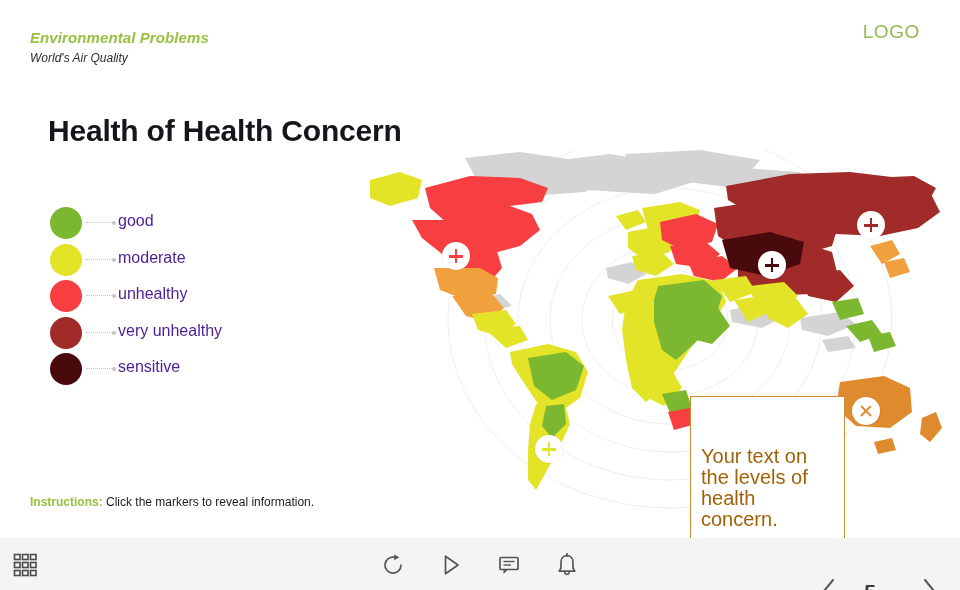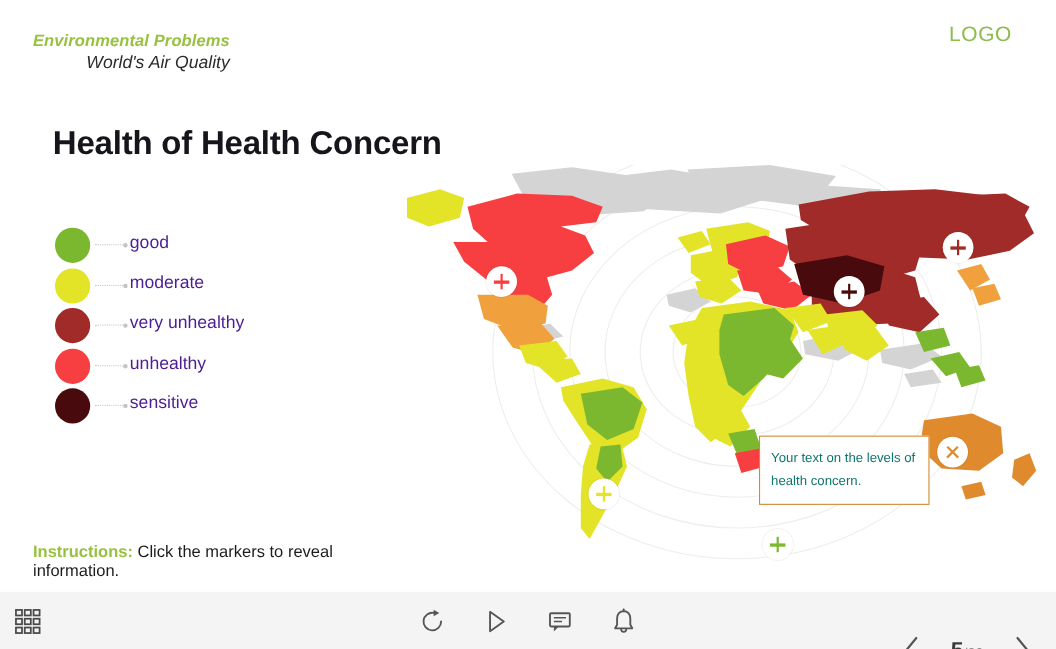--- a/index.html
+++ b/index.html
@@ -28,26 +28,25 @@
   #brand-title {
     font-size: 15px;
     font-weight: bold;
     font-style: italic;
     color: #97c13f;
     letter-spacing: 0.1px;
     line-height: 19px;
     white-space: nowrap;
   }
   #brand-subtitle {
-    font-size: 16px;
+    font-size: 12px;
     font-style: italic;
     color: #2b2b2b;
     line-height: 22px;
     white-space: nowrap;
-    text-align: right;
   }
   #logo {
     position: absolute;
     right: 40px; top: 21px;
     font-size: 19px;
     color: #8fbb50;
     letter-spacing: 0.6px;
   }
 
   
@@ -97,21 +96,21 @@
     font-size: 16px;
     color: #4c1d95;
     white-space: nowrap;
   }
 
   
   #instructions {
     position: absolute;
     left: 30px; top: 493px;
     width: 330px;
-    font-size: 15px;
+    font-size: 12px;
     line-height: 18px;
     color: #1c1c1c;
   }
   #instructions-label {
     font-weight: bold;
     color: #8fbb50;
   }
 
   
   #map-area {
@@ -159,23 +158,24 @@
   #tooltip {
     position: absolute;
     left: 690px; top: 396px;
     width: 155px;
     background: #ffffff;
     border: 1.5px solid #d08a33;
     padding: 9px 10px 10px 10px;
     box-sizing: border-box;
   }
   #tooltip-text {
-    font-size: 12px;
+    font-size: 20px;
     line-height: 21px;
-    color: #0f766e;
+    color: #a16207;
+    margin-top: 40px;
   }
 
   
   #toolbar {
     position: absolute;
     left: 0; bottom: 0;
     width: 960px; height: 52px;
     background: #f4f4f4;
   }
   #grid-button {
@@ -240,28 +240,28 @@
     <div class="legend-swatch" style="background: rgb(124, 184, 47);"></div>
     <div class="legend-connector"></div>
     <div class="legend-label">good</div>
   </div>
   <div class="legend-row">
     <div class="legend-swatch" style="background: rgb(227, 227, 40);"></div>
     <div class="legend-connector"></div>
     <div class="legend-label">moderate</div>
   </div>
   <div class="legend-row">
+    <div class="legend-swatch" style="background: rgb(247, 63, 66);"></div>
+    <div class="legend-connector"></div>
+    <div class="legend-label">unhealthy</div>
+  </div>
+  <div class="legend-row">
     <div class="legend-swatch" style="background: rgb(160, 43, 40);"></div>
     <div class="legend-connector"></div>
     <div class="legend-label">very unhealthy</div>
-  </div>
-  <div class="legend-row">
-    <div class="legend-swatch" style="background: rgb(247, 63, 66);"></div>
-    <div class="legend-connector"></div>
-    <div class="legend-label">unhealthy</div>
   </div>
   <div class="legend-row">
     <div class="legend-swatch" style="background: rgb(73, 10, 13);"></div>
     <div class="legend-connector"></div>
     <div class="legend-label">sensitive</div>
   </div>
 </div>
 
 <div id="instructions">
   <span id="instructions-label" style="color: rgb(151, 193, 63);">Instructions:</span><span id="instructions-text"> Click the markers to reveal information.</span>

